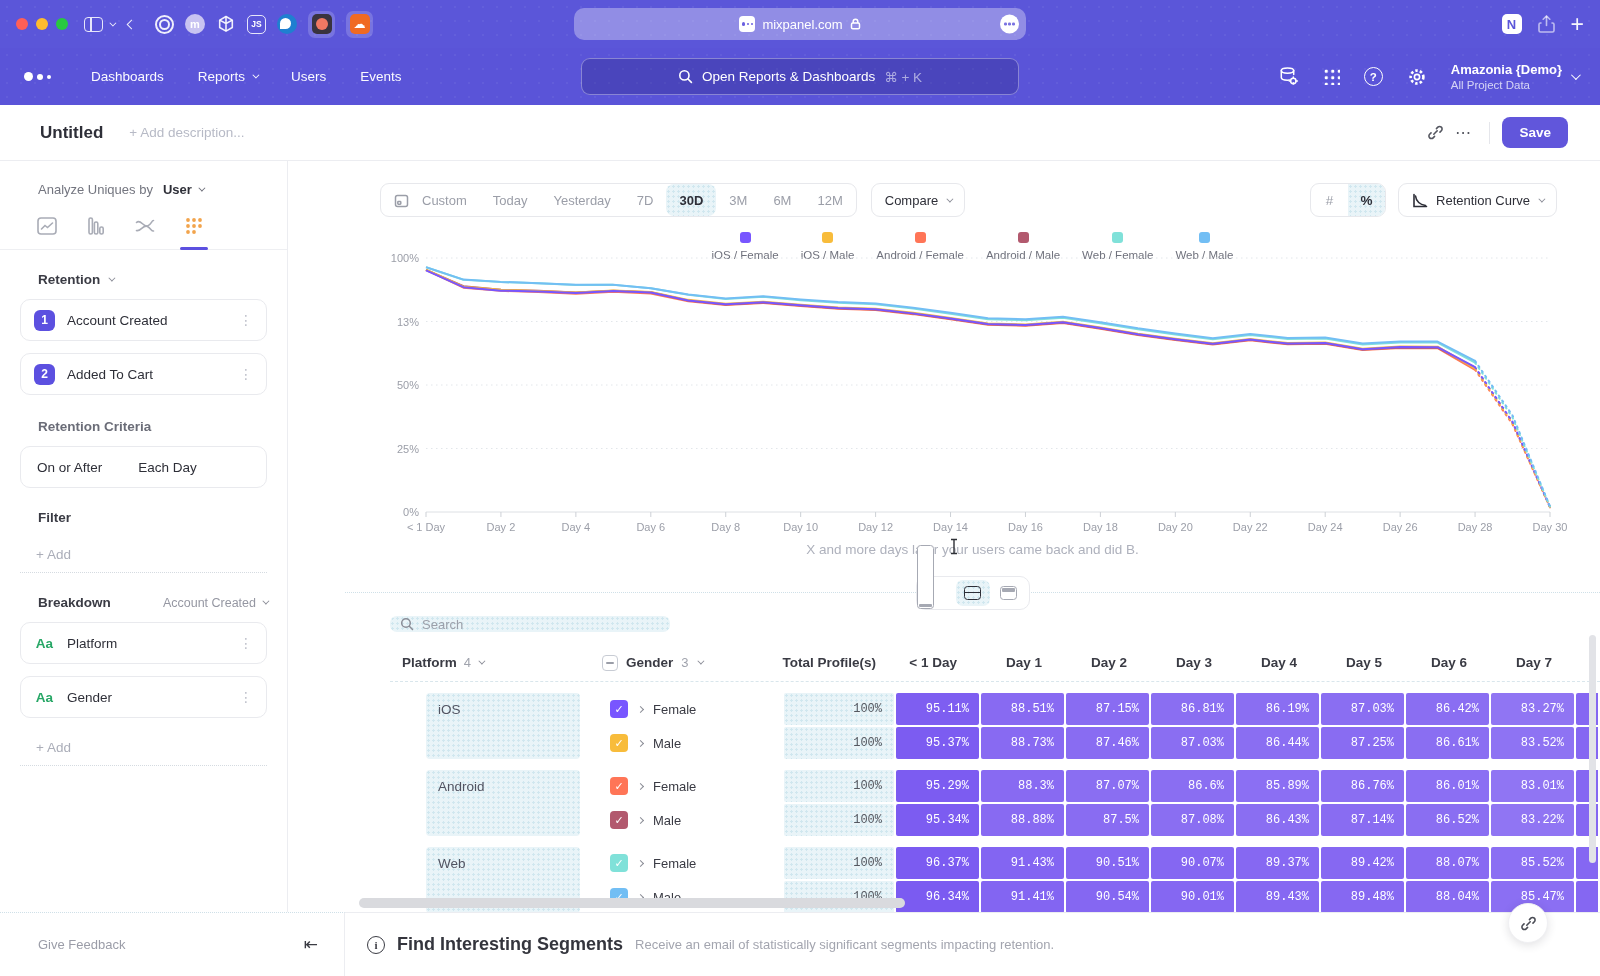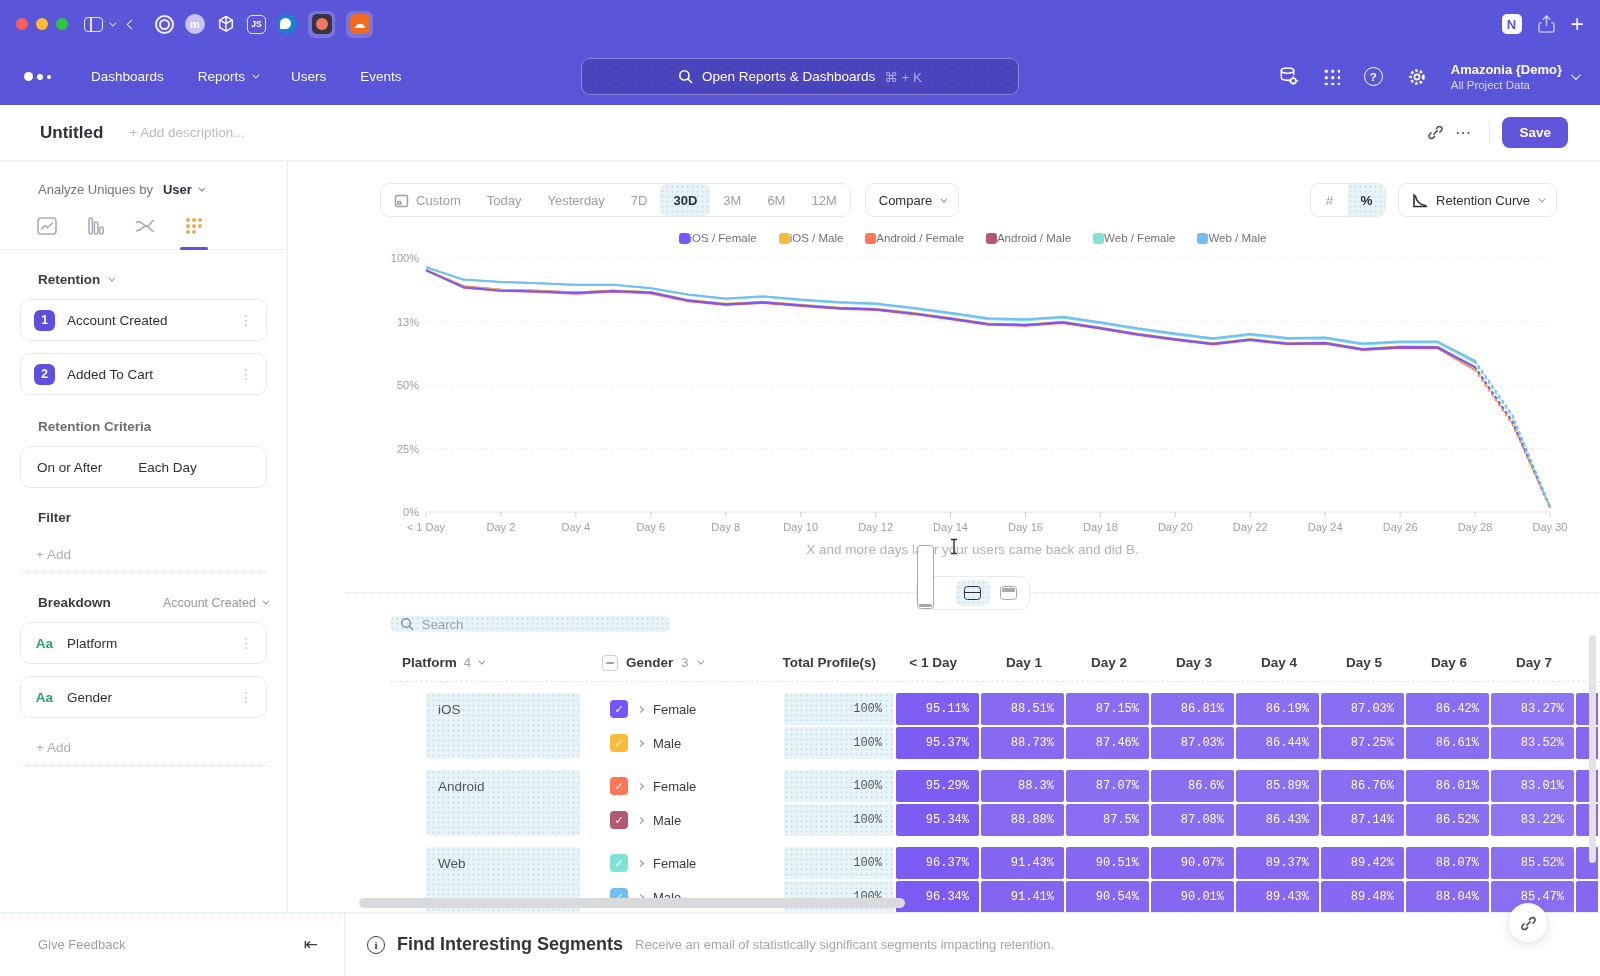--- a/index.html
+++ b/index.html
@@ -87,31 +87,31 @@
   .sb-card .lbl { font-size:13.5px; color:#2E2F38; }
   .kebab { margin-left:auto; color:#BFC1CB; font-size:14px; line-height:1; }
   .sb-sub { margin:24px 20px 0 38px; font-size:13.5px; font-weight:700; color:#6B6D78; }
   .crit-card { margin:12px 20px 0; height:42px; border:1px solid #E9EAEE; border-radius:10px; display:flex; align-items:center; padding:0 16px; gap:36px; font-size:13.5px; color:#2E2F38; }
   .add-row { margin:12px 20px 0; height:36px; display:flex; align-items:center; padding:0 16px; font-size:13.5px; color:#ABAEB9; border-bottom:1px dotted #D5DBE1; }
 
   
   .main { position:absolute; left:345px; top:161px; right:0; bottom:64px; background:#fff; overflow:hidden; }
   .toolbar { position:absolute; top:22px; left:35px; right:43px; height:34px; display:flex; align-items:center; }
   .seg { display:flex; align-items:stretch; border:1px solid #E7E8EC; border-radius:9px; background:#fff; height:34px; overflow:hidden; }
-  .seg-btn { display:flex; align-items:center; gap:7px; padding:0 13px; font-size:13px; color:#9B9EA8; }
+  .seg-btn { display:flex; align-items:center; gap:13px; padding:0 13px; font-size:13px; color:#9B9EA8; }
   .seg-btn.sel { color:#2E2F38; font-weight:700; border-radius:8px; }
   .btn { display:flex; align-items:center; gap:8px; border:1px solid #E7E8EC; border-radius:9px; height:34px; padding:0 13px; font-size:13px; color:#2E2F38; background:#fff; }
   .btn .chev { color:#8A8C96; }
   .modes { display:flex; border:1px solid #E7E8EC; border-radius:9px; height:34px; overflow:hidden; margin-left:auto; }
   .mode-btn { width:37px; display:flex; align-items:center; justify-content:center; font-size:13.5px; color:#9B9EA8; }
   .mode-btn.sel { color:#2E2F38; font-weight:700; }
   .dotbg { background-color:#E9F4F8; background-image:radial-gradient(#D0E7EF 1px, rgba(0,0,0,0) 1.1px); background-size:5px 5px; }
 
   .legend { position:absolute; top:71px; left:0; right:0; display:flex; justify-content:center; gap:22px; }
-  .lg-item { display:flex; align-items:center; font-size:11.5px; color:#6F717C; }
+  .lg-item { display:flex; align-items:center; gap:6px; font-size:11.5px; color:#6F717C;flex-direction:column; }
   .lg-sw { width:11px; height:11px; border-radius:3px; }
 
   .ylabels span { position:absolute; right:0; width:44px; text-align:right; font-size:11px; color:#9B9EA8; }
   .ylabels { position:absolute; left:30px; top:97px; width:44px; height:254px; }
   .plot { position:absolute; left:81px; top:97px; width:1124px; height:254px; overflow:visible; }
   .xlabels { position:absolute; left:81px; top:360px; width:1124px; height:14px; }
   .xlabels span { position:absolute; width:80px; text-align:center; font-size:11px; color:#9B9EA8; }
   .caption { position:absolute; top:381px; left:0; right:0; text-align:center; font-size:13.5px; color:#AEB1BC; }
   .ibeam { position:absolute; left:603px; top:377px; color:#2F3137; }
 
@@ -190,20 +190,37 @@
           <path d="M10 2.5v7l6.3-3.4M10 9.5L3.7 6.1M10 9.5v7.6"></path>
         </svg>
     </span>
     <span class="ext ext-js">JS</span>
     <span class="ext ext-blue"></span>
     <span class="ext ext-tile">
         <span class="ext-dark" style="margin:3.5px"></span>
       </span>
     <span class="ext ext-tile">
         <span class="ext-cloud" style="margin:3.5px">☁</span>
+      </span>
+  </div>
+  <div class="urlbar">
+    <span class="favicon">
+        <i></i>
+        <i></i>
+        <i></i>
+      </span>
+    <span>mixpanel.com</span>
+    <svg class="ic" width="11" height="12" viewBox="0 0 11 12" fill="none" stroke="#fff" stroke-width="1.5">
+        <rect x="1.5" y="5" width="8" height="5.8" rx="1.4"></rect>
+        <path d="M3.2 5V3.6a2.3 2.3 0 014.6 0V5"></path>
+      </svg>
+    <span class="url-more">
+        <i></i>
+        <i></i>
+        <i></i>
       </span>
   </div>
   <div class="browser-right">
     <span class="notion">N</span>
     <svg class="ic" width="17" height="19" viewBox="0 0 17 19" fill="none" stroke="rgba(255,255,255,0.6)" stroke-width="1.6" stroke-linecap="round">
         <path d="M8.5 1.5v9"></path>
         <path d="M5.2 4.2L8.5 1l3.3 3.2"></path>
         <path d="M3 8H2.5A1.5 1.5 0 001 9.5v6A1.5 1.5 0 002.5 17h12a1.5 1.5 0 001.5-1.5v-6A1.5 1.5 0 0014.5 8H14"></path>
       </svg>
     <span class="plus">+</span>

